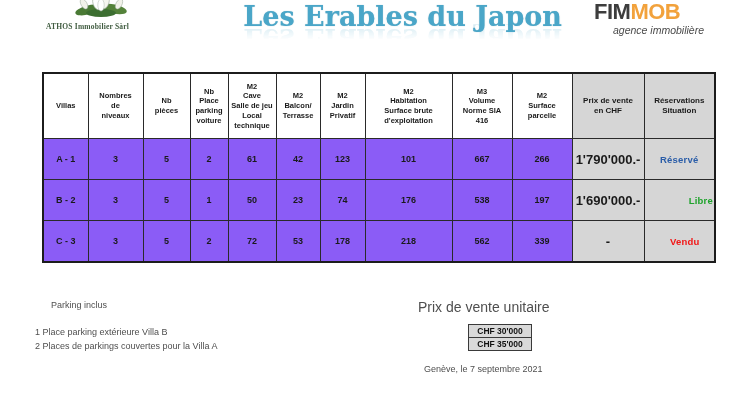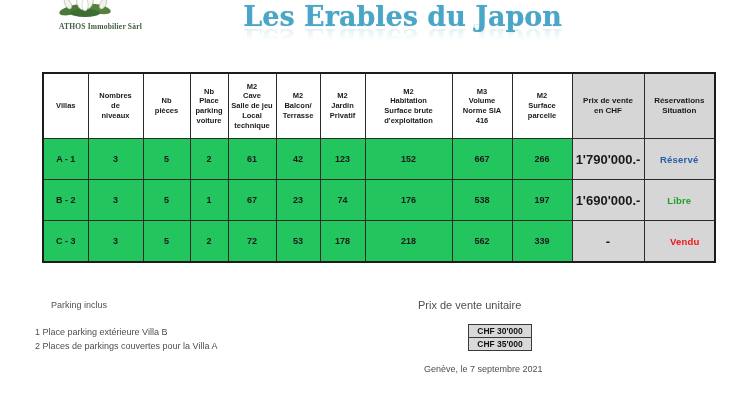--- a/index.html
+++ b/index.html
@@ -1,20 +1,20 @@
 <!DOCTYPE html>
 <html><head>
 <meta charset="utf-8">
 <style>
   html,body{margin:0;padding:0;background:#fff;}
   .page{position:relative;width:750px;height:400px;background:#ffffff;overflow:hidden;
         font-family:"Liberation Sans",sans-serif;color:#222;}
 
   
-  .athos{position:absolute;left:30px;top:0;width:112px;text-align:right;}
+  .athos{position:absolute;left:46px;top:0;width:112px;text-align:left;}
   .athos svg{display:block;margin:0 auto;}
   .athos-name{font-family:"Liberation Serif",serif;font-weight:bold;font-size:7.5px;
               color:#3f5b3f;margin-top:3px;letter-spacing:.2px;white-space:nowrap;}
 
   .title-wrap{position:absolute;left:172px;top:3px;width:390px;text-align:right;
               font-family:"DejaVu Serif",serif;font-weight:bold;font-size:27px;
               color:#4aa6c8;line-height:1.05;}
   .title-main{text-shadow:0 0 1px rgba(42,122,153,.45);}
   .title-reflection{transform:scaleY(-1);opacity:.28;margin-top:-7px;
         -webkit-mask-image:linear-gradient(to bottom,transparent 45%,rgba(0,0,0,.85) 100%);
@@ -26,31 +26,31 @@
   .fimmob-tagline{font-style:italic;font-size:10.5px;color:#4a4a4a;margin-left:19px;margin-top:1px;}
 
   
   table.price{position:absolute;left:42px;top:72px;width:672px;border-collapse:collapse;
               table-layout:fixed;border:2px solid #1c1c1c;}
   .price th,.price td{border:1px solid #2a2a2a;text-align:center;vertical-align:middle;
                       padding:0 1px;color:#1a1a1a;overflow:hidden;}
   .price th{background:#ffffff;font-size:7.5px;font-weight:bold;white-space:pre-line;
             line-height:1.3;height:64px;}
   .price th.grey{font-size:8px;}
-  .price td{background:#22c55e;font-size:9px;font-weight:bold;height:40px;}
+  .price td{background:#8b5cf6;font-size:9px;font-weight:bold;height:40px;}
   .price .grey{background:#d6d6d6;}
   .price td.price-val{font-size:13px;}
   .price td.status{font-size:9.5px;letter-spacing:.2px;}
 
   
   .note{position:absolute;font-size:9px;color:#4f4f4f;white-space:nowrap;}
   .n-parking-title{left:51px;top:300px;}
   .n-parking-1{left:35px;top:327px;}
   .n-parking-2{left:35px;top:341px;}
-  .n-price-unit{left:418px;top:299px;font-size:11px;}
+  .n-price-unit{left:418px;top:299px;font-size:14px;}
   .n-date{left:417px;top:364px;margin-left:7px;}
 
   .price-boxes{position:absolute;left:420px;top:324px;padding-left:48px;}
   .price-box{width:62px;height:12px;background:#d9d9d9;border:1.5px solid #3a3a3a;
              display:flex;align-items:center;justify-content:center;
              font-size:8.5px;font-weight:bold;color:#111;}
   .price-box + .price-box{margin-top:-1.5px;}
 </style>
 </head>
 <body>
@@ -71,20 +71,24 @@
       </svg>
     </span>
     <div class="athos-name">ATHOS Immobilier Sàrl</div>
   </div>
 
   <div class="title-wrap">
     <div class="title-main">Les Erables du Japon</div>
     <div class="title-reflection">Les Erables du Japon</div>
   </div>
 
+  <div class="fimmob">
+    <div class="fimmob-name"><span>FIM</span><span class="mob">MOB</span></div>
+    <div class="fimmob-tagline">agence immobilière</div>
+  </div>
 
   <table class="price">
     <colgroup>
       <col style="width:45px">
         <col style="width:55px">
         <col style="width:47px">
       <col style="width:38px">
         <col style="width:48px">
         <col style="width:44px">
       <col style="width:45px">
@@ -136,39 +140,39 @@
     </thead>
     <tbody>
       <tr>
         <td>A - 1</td>
         <td>3</td>
         <td>5</td>
         <td>2</td>
         <td>61</td>
         <td>42</td>
         <td>123</td>
-        <td>152</td>
+        <td>101</td>
         <td>667</td>
         <td>266</td>
         <td class="grey price-val">1'790'000.-</td>
         <td class="grey status" style="color: rgb(42, 93, 168);">Réservé</td>
       </tr>
       <tr>
         <td>B - 2</td>
         <td>3</td>
         <td>5</td>
         <td>1</td>
-        <td>67</td>
+        <td>50</td>
         <td>23</td>
         <td>74</td>
         <td>176</td>
         <td>538</td>
         <td>197</td>
         <td class="grey price-val">1'690'000.-</td>
-        <td class="grey status" style="color: rgb(31, 163, 44);">Libre</td>
+        <td class="grey status" style="color: rgb(31, 163, 44); text-align: right;">Libre</td>
       </tr>
       <tr>
         <td>C - 3</td>
         <td>3</td>
         <td>5</td>
         <td>2</td>
         <td>72</td>
         <td>53</td>
         <td>178</td>
         <td>218</td>

